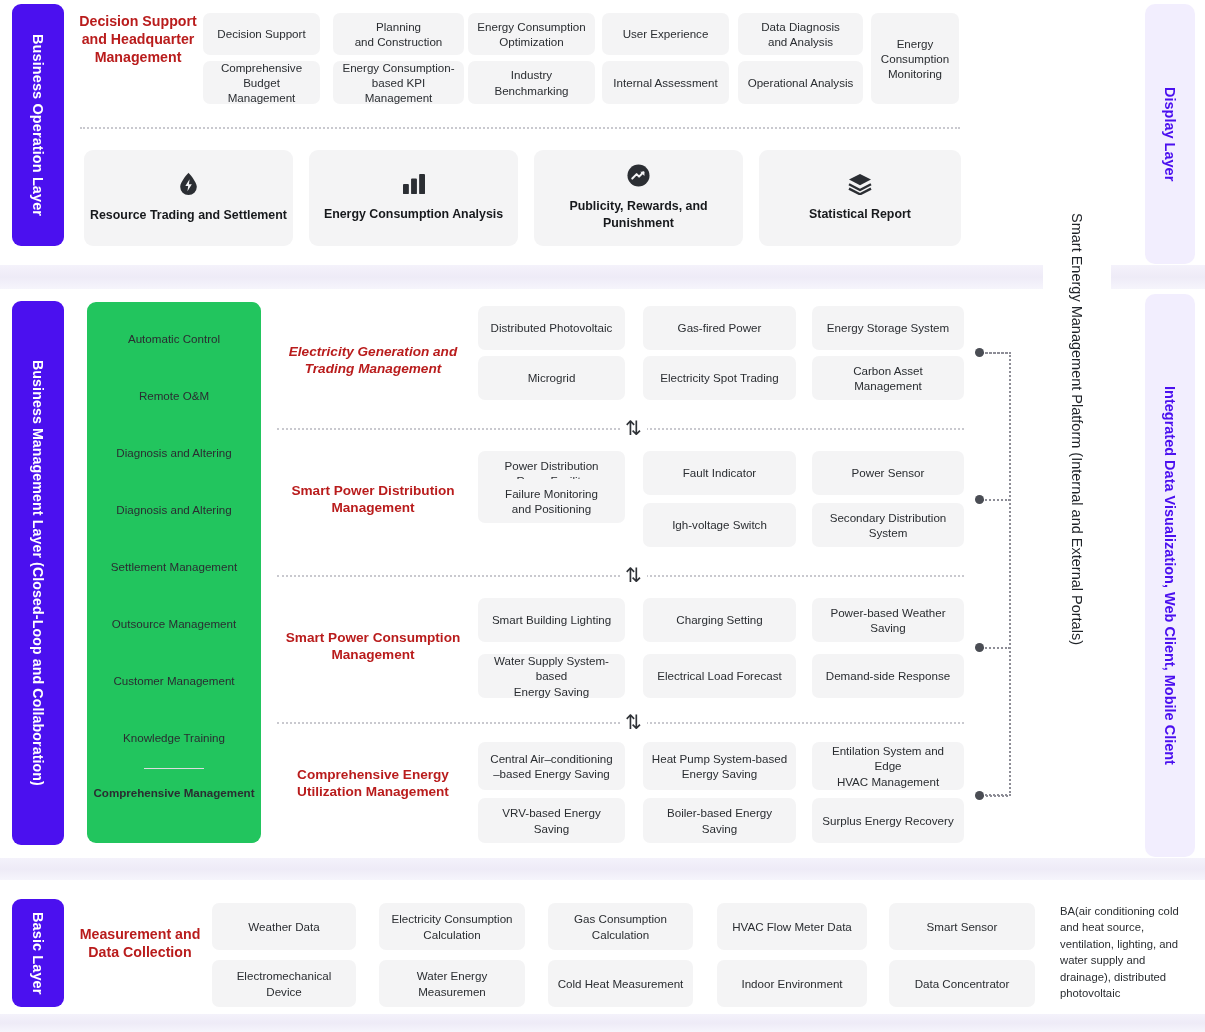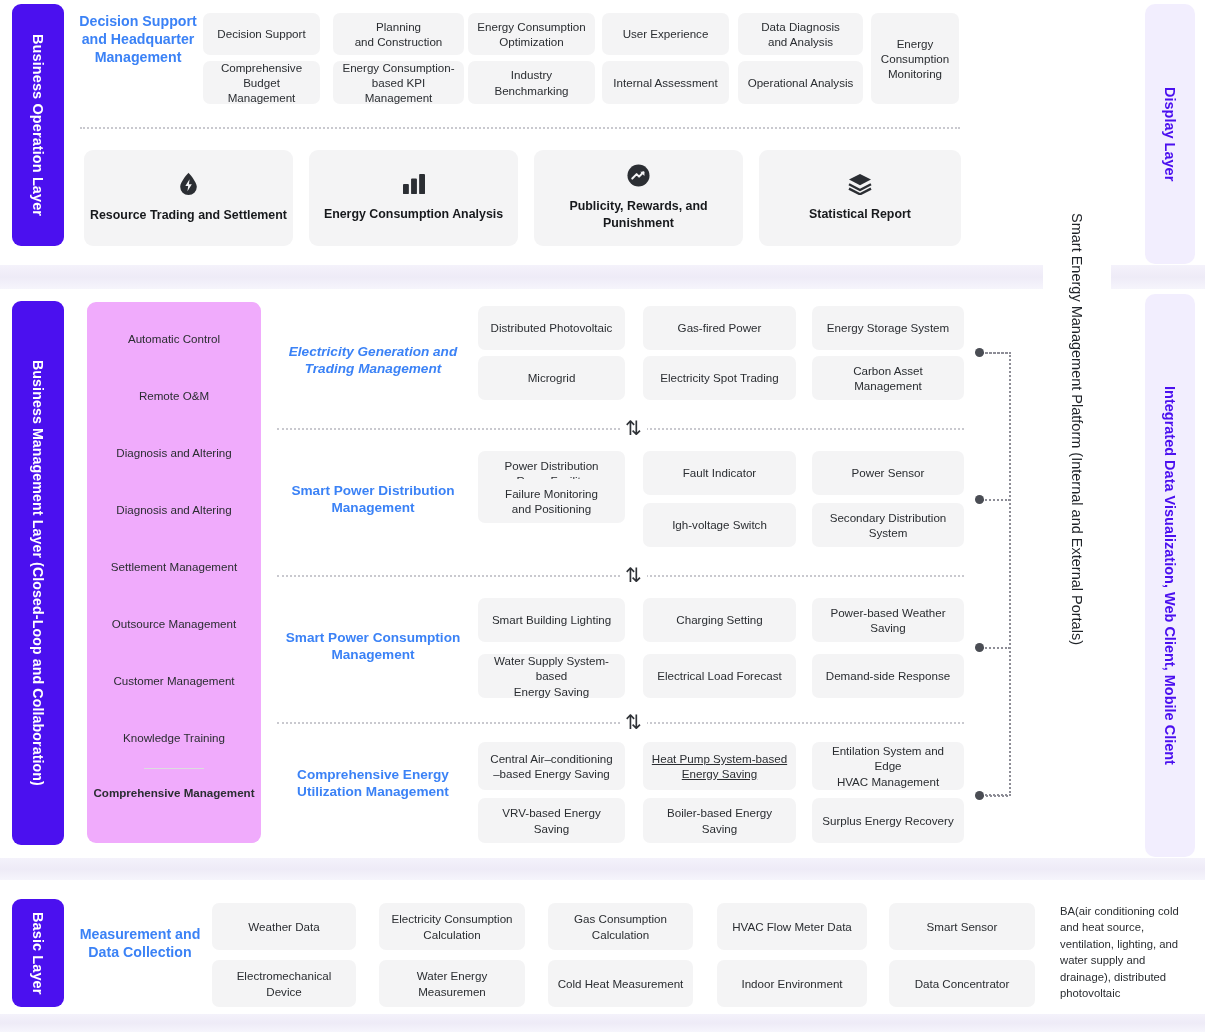--- a/index.html
+++ b/index.html
@@ -77,21 +77,21 @@
   .platform-strip span {
     writing-mode: vertical-rl;
     white-space: nowrap;
     line-height: 1;
   }
 
   
   .group-title {
     position: absolute;
     font-weight: bold;
-    color: #3b82f6;
+    color: #b91c1c;
     text-align: center;
     line-height: 1.28;
   }
 
   
   .chip {
     position: absolute;
     background: #f4f4f5;
     border-radius: 7px;
     display: flex;
@@ -128,21 +128,21 @@
     font-size: 12.4px;
     color: #17191c;
     text-align: center;
     line-height: 1.35;
   }
   .bigcard .bc-icon { color: #2b2e33; display:block; }
 
   
   .listcard {
     position: absolute;
-    background: #f0abfc;
+    background: #22c55e;
     border-radius: 9px;
   }
   .listcard .li {
     position: absolute;
     left: 0; width: 100%;
     text-align: center;
     font-size: 11.6px;
     color: #2a2d31;
   }
   .listcard .li.strong { font-weight: bold; line-height: 1.3; }
@@ -308,21 +308,21 @@
   <div class="chip" style="left:643px;top:654px;width:153px;height:44px;">Electrical Load Forecast</div>
   <div class="chip" style="left:812px;top:654px;width:152px;height:44px;">Demand-side Response</div>
 
   <div class="dotsep" style="left:277px;top:722px;width:687px;"></div>
   <div class="arrows" style="left:620px;top:712px;">⇅</div>
 
   <div class="group-title" style="left:277px;top:766px;width:192px;font-size:13.6px;">
     <span>Comprehensive Energy Utilization Management</span>
   </div>
   <div class="chip" style="left:478px;top:742px;width:147px;height:48px;">Central Air–conditioning<br>–based Energy Saving</div>
-  <div class="chip" style="left:643px;top:742px;width:153px;height:48px;text-decoration:underline;">Heat Pump System-based<br>Energy Saving</div>
+  <div class="chip" style="left:643px;top:742px;width:153px;height:48px;">Heat Pump System-based<br>Energy Saving</div>
   <div class="chip" style="left:812px;top:742px;width:152px;height:48px;">Entilation System and Edge<br>HVAC Management</div>
   <div class="chip" style="left:478px;top:798px;width:147px;height:45px;">VRV-based Energy Saving</div>
   <div class="chip" style="left:643px;top:798px;width:153px;height:45px;">Boiler-based Energy Saving</div>
   <div class="chip" style="left:812px;top:798px;width:152px;height:45px;">Surplus Energy Recovery</div>
 
   <div class="rail" style="left:985px;top:352px;width:26px;height:444px;"></div>
   <div class="stub" style="left:982px;top:352px;width:26px;"></div>
   <div class="stub" style="left:982px;top:499px;width:28px;"></div>
   <div class="stub" style="left:982px;top:647px;width:28px;"></div>
   <div class="stub" style="left:982px;top:795px;width:26px;"></div>

